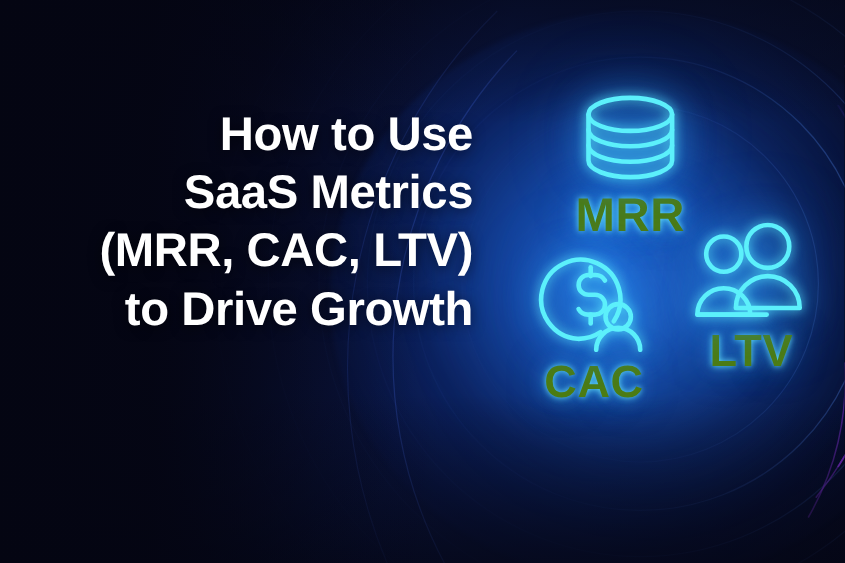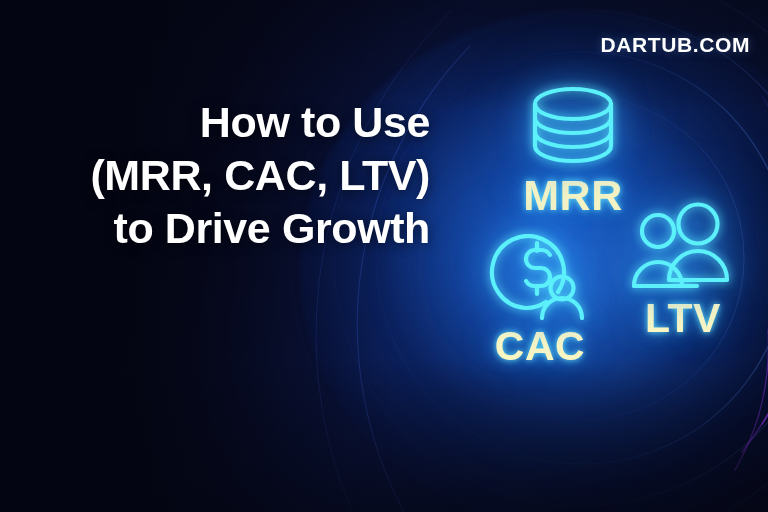--- a/index.html
+++ b/index.html
@@ -102,21 +102,21 @@
     text-align: center;
   }
   .metric .glyph {
     filter:
       drop-shadow(0 0 5px rgba(90,235,255,0.95))
       drop-shadow(0 0 15px rgba(50,175,255,0.70))
       drop-shadow(0 0 30px rgba(30,120,245,0.45));
   }
   .metric .lbl {
     margin-top: 2px;
-    color: #fef9c3;
+    color: #4d7c0f;
     font-weight: bold;
     letter-spacing: 0.5px;
     line-height: 1;
     text-shadow:
       0 0 6px rgba(110,240,255,0.95),
       0 0 16px rgba(60,190,255,0.75),
       0 0 34px rgba(35,130,250,0.5);
   }
 
   #metric-mrr { left: 478px; top: 84px;  width: 190px; }
@@ -169,24 +169,24 @@
 
       <g fill="none" stroke="#3f63d8" opacity="0.30">
         <path d="M404 512 A 400 400 0 0 1 470 46" stroke-width="1.1"></path>
         <path d="M352 512 A 455 455 0 0 1 452 10" stroke-width="1.0" opacity="0.7"></path>
       </g>
     </svg>
   </div>
 
   <div class="bg-vignette"></div>
 
-  <div class="logo">DARTUB.COM</div>
 
   <div class="title">
     <span class="tl">How to Use</span>
+    <span class="tl">SaaS Metrics</span>
     <span class="tl">(MRR, CAC, LTV)</span>
     <span class="tl">to Drive Growth</span>
   </div>
 
   <div class="metric" id="metric-mrr">
     <div class="glyph">
       <svg width="110" height="84" viewBox="0 0 110 84" xmlns="http://www.w3.org/2000/svg" fill="none" stroke="#5cf0fb" stroke-width="4.2" stroke-linecap="round" stroke-linejoin="round">
         <ellipse cx="55" cy="20" rx="38" ry="15"></ellipse>
         <path d="M17 20 v14 a38 15 0 0 0 76 0 v-14"></path>
         <path d="M17 34 v14 a38 15 0 0 0 76 0 v-14"></path>

